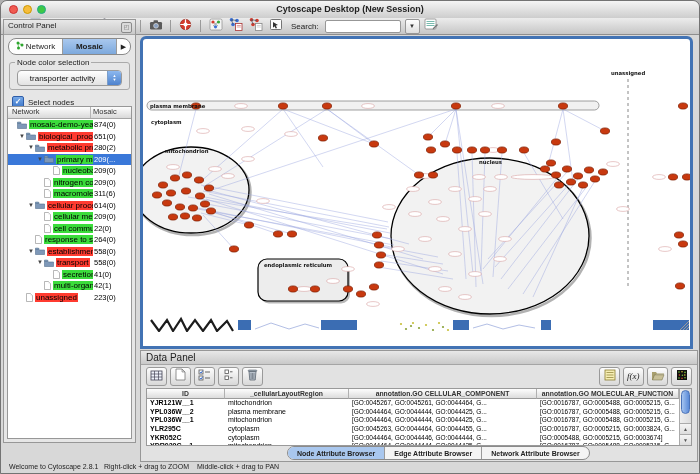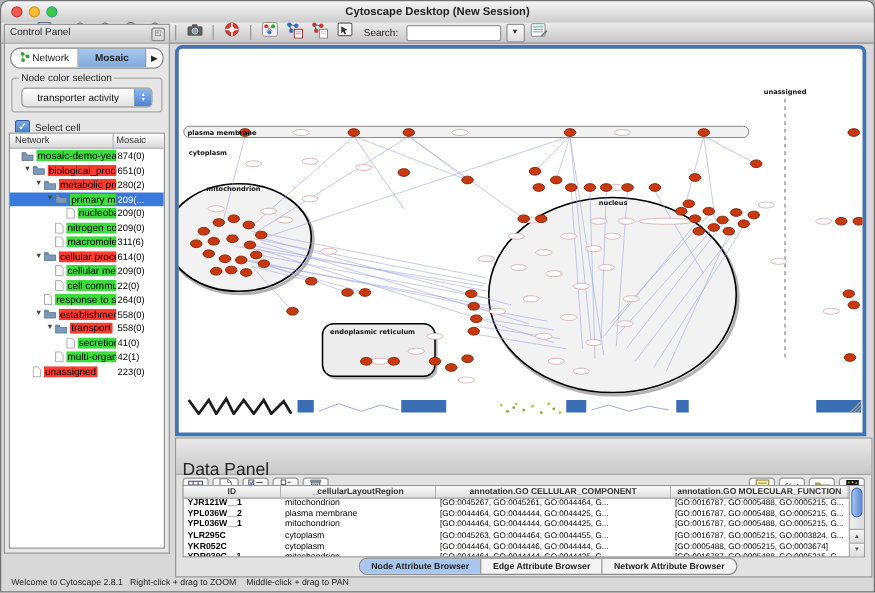--- a/index.html
+++ b/index.html
@@ -71,21 +71,21 @@
   .node{fill:#c8390f;stroke:#7d1d02;stroke-width:.7;}
   .oval{fill:#fff;stroke:#d09090;stroke-width:.5;}
   .rlabel{font:bold 5.3px "DejaVu Sans",sans-serif;fill:#111;}
   .zig{fill:none;stroke:#1c1c1c;stroke-width:2.2;}
   .squig{fill:none;stroke:#8fa0d8;stroke-width:.8;opacity:.85;}
   .region-bar{fill:#f1f1f1;stroke:#888;stroke-width:.8;}
   
   .dpanel{position:absolute;left:139px;top:349px;width:558px;height:112px;background:#e2e2e2;
     border:1px solid #979797;box-sizing:border-box;}
   .dp-head{height:12px;background:linear-gradient(#e8e8e8,#c9c9c9);border-bottom:1px solid #a5a5a5;
-    font-size:14px;color:#222;padding:16px 5px 0;}
+    font-size:10px;color:#222;padding:1px 5px 0;}
   .dp-toolbar{height:22px;display:flex;align-items:center;gap:3px;padding:0 5px;}
   .dbtn{width:19px;height:17px;border:1px solid #9a9a9a;border-radius:3px;background:linear-gradient(#fdfdfd,#d8d8d8);
     display:flex;align-items:center;justify-content:center;flex:none;}
   .dp-right{margin-left:auto;display:flex;gap:3px;}
   .dtable{position:absolute;left:5px;right:5px;top:37px;bottom:15px;background:#fff;border:1px solid #9a9a9a;display:flex;}
   .dt-main{flex:1;min-width:0;overflow:hidden;}
   .dhead{display:flex;height:10px;}
   .dhead span{background:linear-gradient(#fdfdfd,#dcdcdc);border-right:1px solid #b0b0b0;border-bottom:1px solid #9a9a9a;
     font-size:6.8px;font-weight:bold;color:#333;text-align:center;overflow:hidden;white-space:nowrap;box-sizing:border-box;padding-top:1px;}
   .drow{display:flex;height:8.7px;font-size:7px;color:#000;}
@@ -265,21 +265,21 @@
       <div class="popup">
         <span class="popup-text">transporter activity</span>
         <span class="popup-stepper">
             <span>▲</span>
             <span>▼</span>
           </span>
       </div>
     </div>
     <div class="chk-row">
       <span class="chk">✓</span>
-      <span class="chk-label">Select cell</span>
+      <span class="chk-label">Select nodes</span>
     </div>
     <div class="tree">
       <div class="tree-head">
         <span class="th-net">Network</span>
         <span class="th-nodes">Mosaic</span>
       </div>
       <div id="tree-body">
           <div class="trow">
             <span class="ind" style="width: 2px;"></span>
             <span class="spacer"></span>

